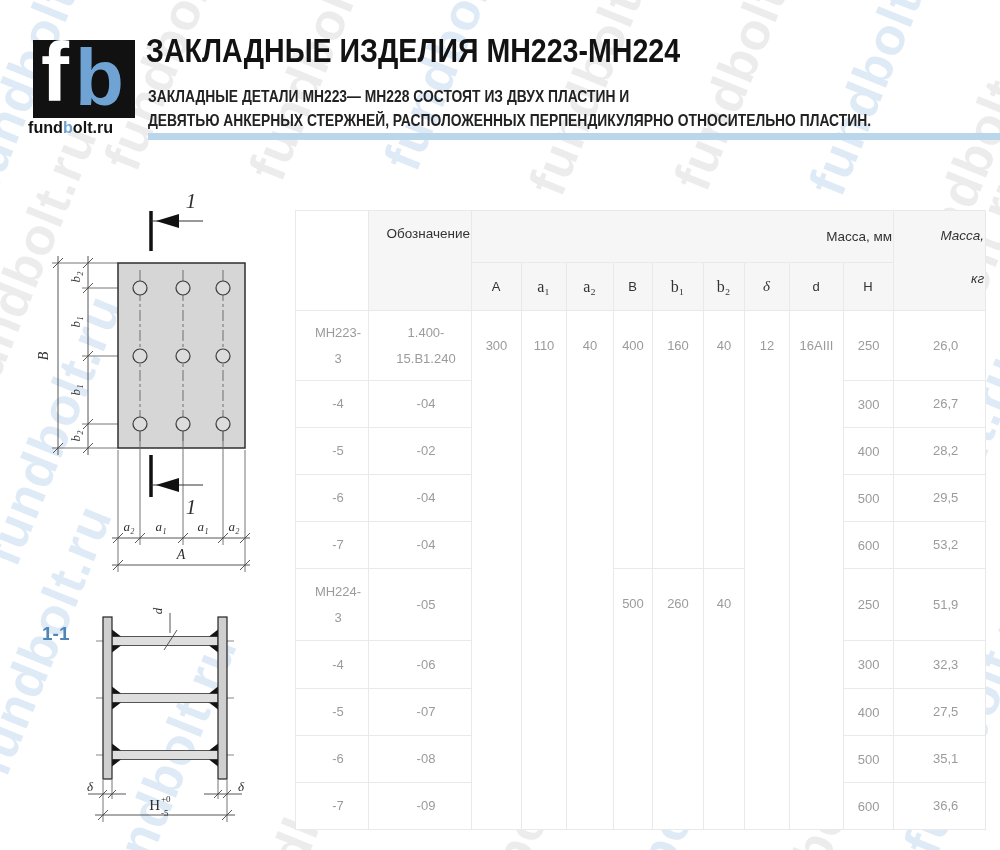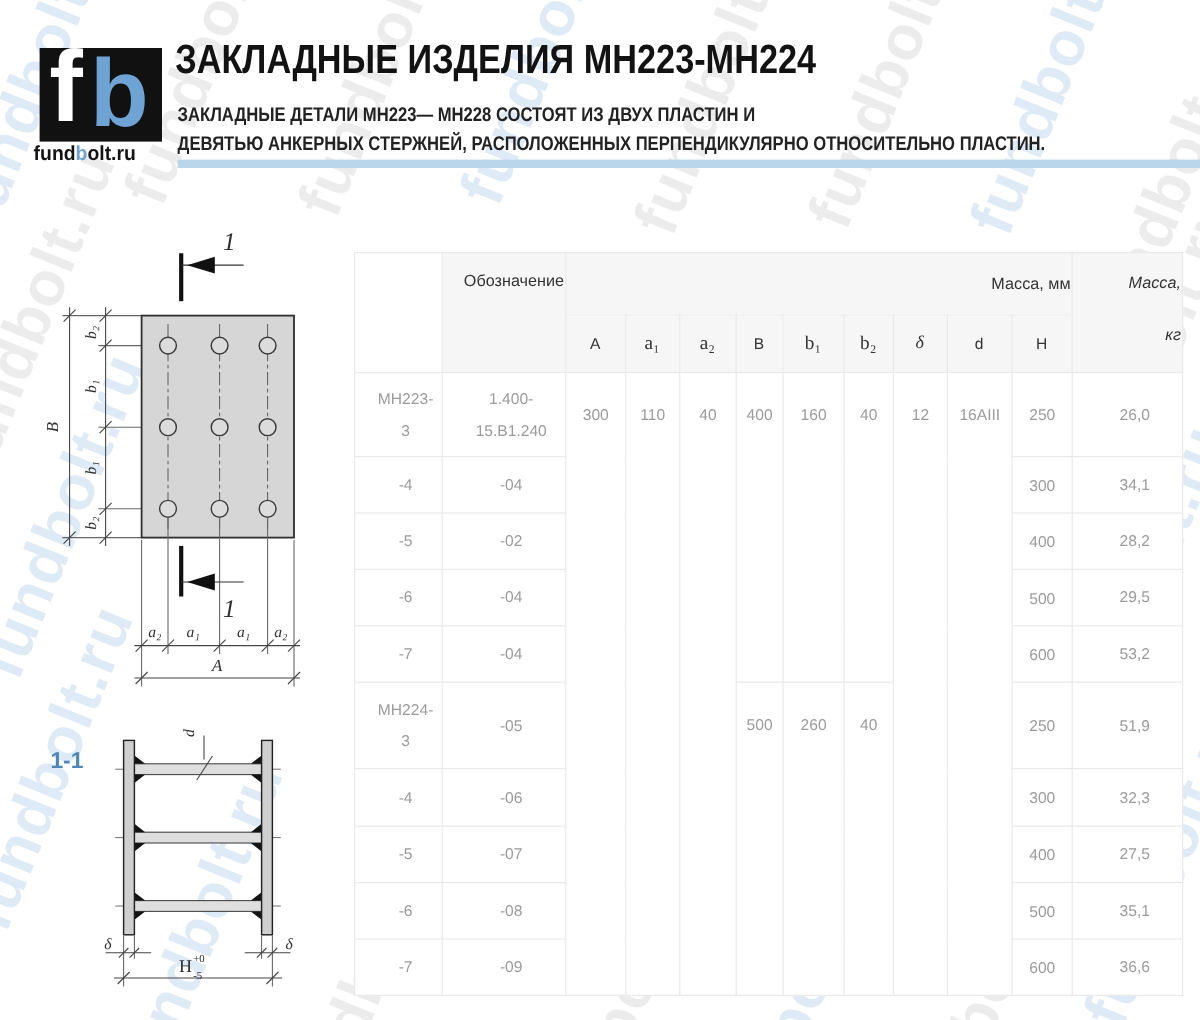--- a/index.html
+++ b/index.html
@@ -285,21 +285,21 @@
       <td class="bc c vt" rowspan="5">40</td>
       <td class="bc c vt" rowspan="10">12</td>
       <td class="bc c vt" rowspan="10">16АIII</td>
       <td class="bc c">250</td>
       <td class="bc l">26,0</td>
     </tr>
     <tr style="height:47px">
       <td class="bc l">-4</td>
       <td class="bc l">-04</td>
       <td class="bc c">300</td>
-      <td class="bc l">34,1</td>
+      <td class="bc l">26,7</td>
     </tr>
     <tr style="height:47px">
       <td class="bc l">-5</td>
       <td class="bc l">-02</td>
       <td class="bc c">400</td>
       <td class="bc l">28,2</td>
     </tr>
     <tr style="height:47px">
       <td class="bc l">-6</td>
       <td class="bc l">-04</td>

